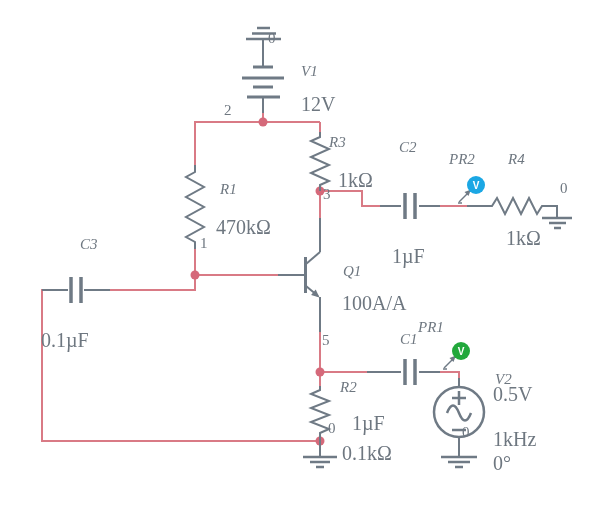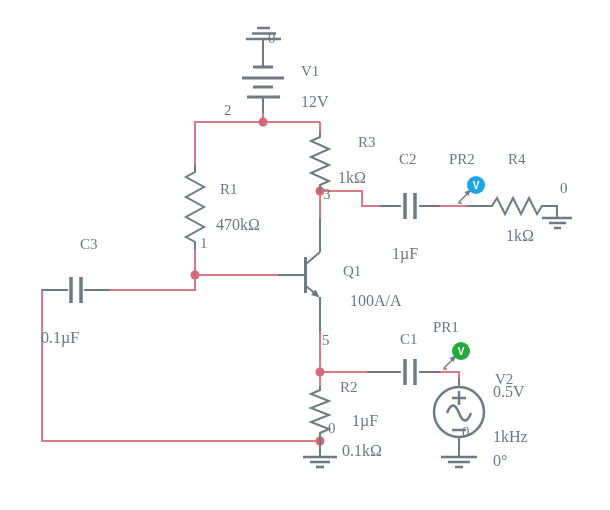--- a/index.html
+++ b/index.html
@@ -7,25 +7,25 @@
     position:relative;
     width:610px;height:510px;
     background:#ffffff;
     overflow:hidden;
     font-family:"Liberation Serif", serif;
   }
   .canvas svg{position:absolute;left:0;top:0;}
   .lbl{
     position:absolute;
     color:#6e7780;
-    font-size:16px;
+    font-size:20px;
     line-height:1;
     white-space:nowrap;
   }
-  .ref{font-size:15px;}
+  .ref{font-style:italic;font-size:15px;}
   .nodenum{font-size:15px;}
   .probe-v{
     font-family:"Liberation Sans", sans-serif;
     font-weight:bold;
     font-size:10px;
   }
 </style>
 </head>
 <body>
 
@@ -173,41 +173,41 @@
       <text class="probe-v" x="461" y="354.5" text-anchor="middle" fill="#ffffff">V</text>
     </g>
   </svg>
 
   <div class="lbl ref" style="left:301px;top:64px">V1</div>
   <div class="lbl" style="left:301px;top:94px">12V</div>
 
   <div class="lbl ref" style="left:220px;top:182px">R1</div>
   <div class="lbl" style="left:216px;top:217px">470kΩ</div>
 
-  <div class="lbl ref" style="left:358px;top:135px">R3</div>
+  <div class="lbl ref" style="left:329px;top:135px">R3</div>
   <div class="lbl" style="left:338px;top:170px">1kΩ</div>
 
-  <div class="lbl ref" style="left:399px;top:152px">C2</div>
+  <div class="lbl ref" style="left:399px;top:140px">C2</div>
   <div class="lbl" style="left:392px;top:246px">1µF</div>
 
   <div class="lbl ref" style="left:449px;top:152px">PR2</div>
 
   <div class="lbl ref" style="left:508px;top:152px">R4</div>
   <div class="lbl" style="left:506px;top:228px">1kΩ</div>
 
   <div class="lbl ref" style="left:80px;top:237px">C3</div>
   <div class="lbl" style="left:41px;top:330px">0.1µF</div>
 
   <div class="lbl ref" style="left:343px;top:264px">Q1</div>
-  <div class="lbl" style="left:350px;top:293px">100A/A</div>
+  <div class="lbl" style="left:342px;top:293px">100A/A</div>
 
   <div class="lbl ref" style="left:400px;top:332px">C1</div>
   <div class="lbl" style="left:352px;top:413px">1µF</div>
 
-  <div class="lbl ref" style="left:433px;top:320px">PR1</div>
+  <div class="lbl ref" style="left:418px;top:320px">PR1</div>
 
   <div class="lbl ref" style="left:340px;top:380px">R2</div>
   <div class="lbl" style="left:342px;top:443px">0.1kΩ</div>
 
   <div class="lbl ref" style="left:495px;top:372px">V2</div>
   <div class="lbl" style="left:493px;top:384px">0.5V</div>
   <div class="lbl" style="left:493px;top:429px">1kHz</div>
   <div class="lbl" style="left:493px;top:453px">0°</div>
 
   <div class="lbl nodenum" style="left:268px;top:31px">0</div>

